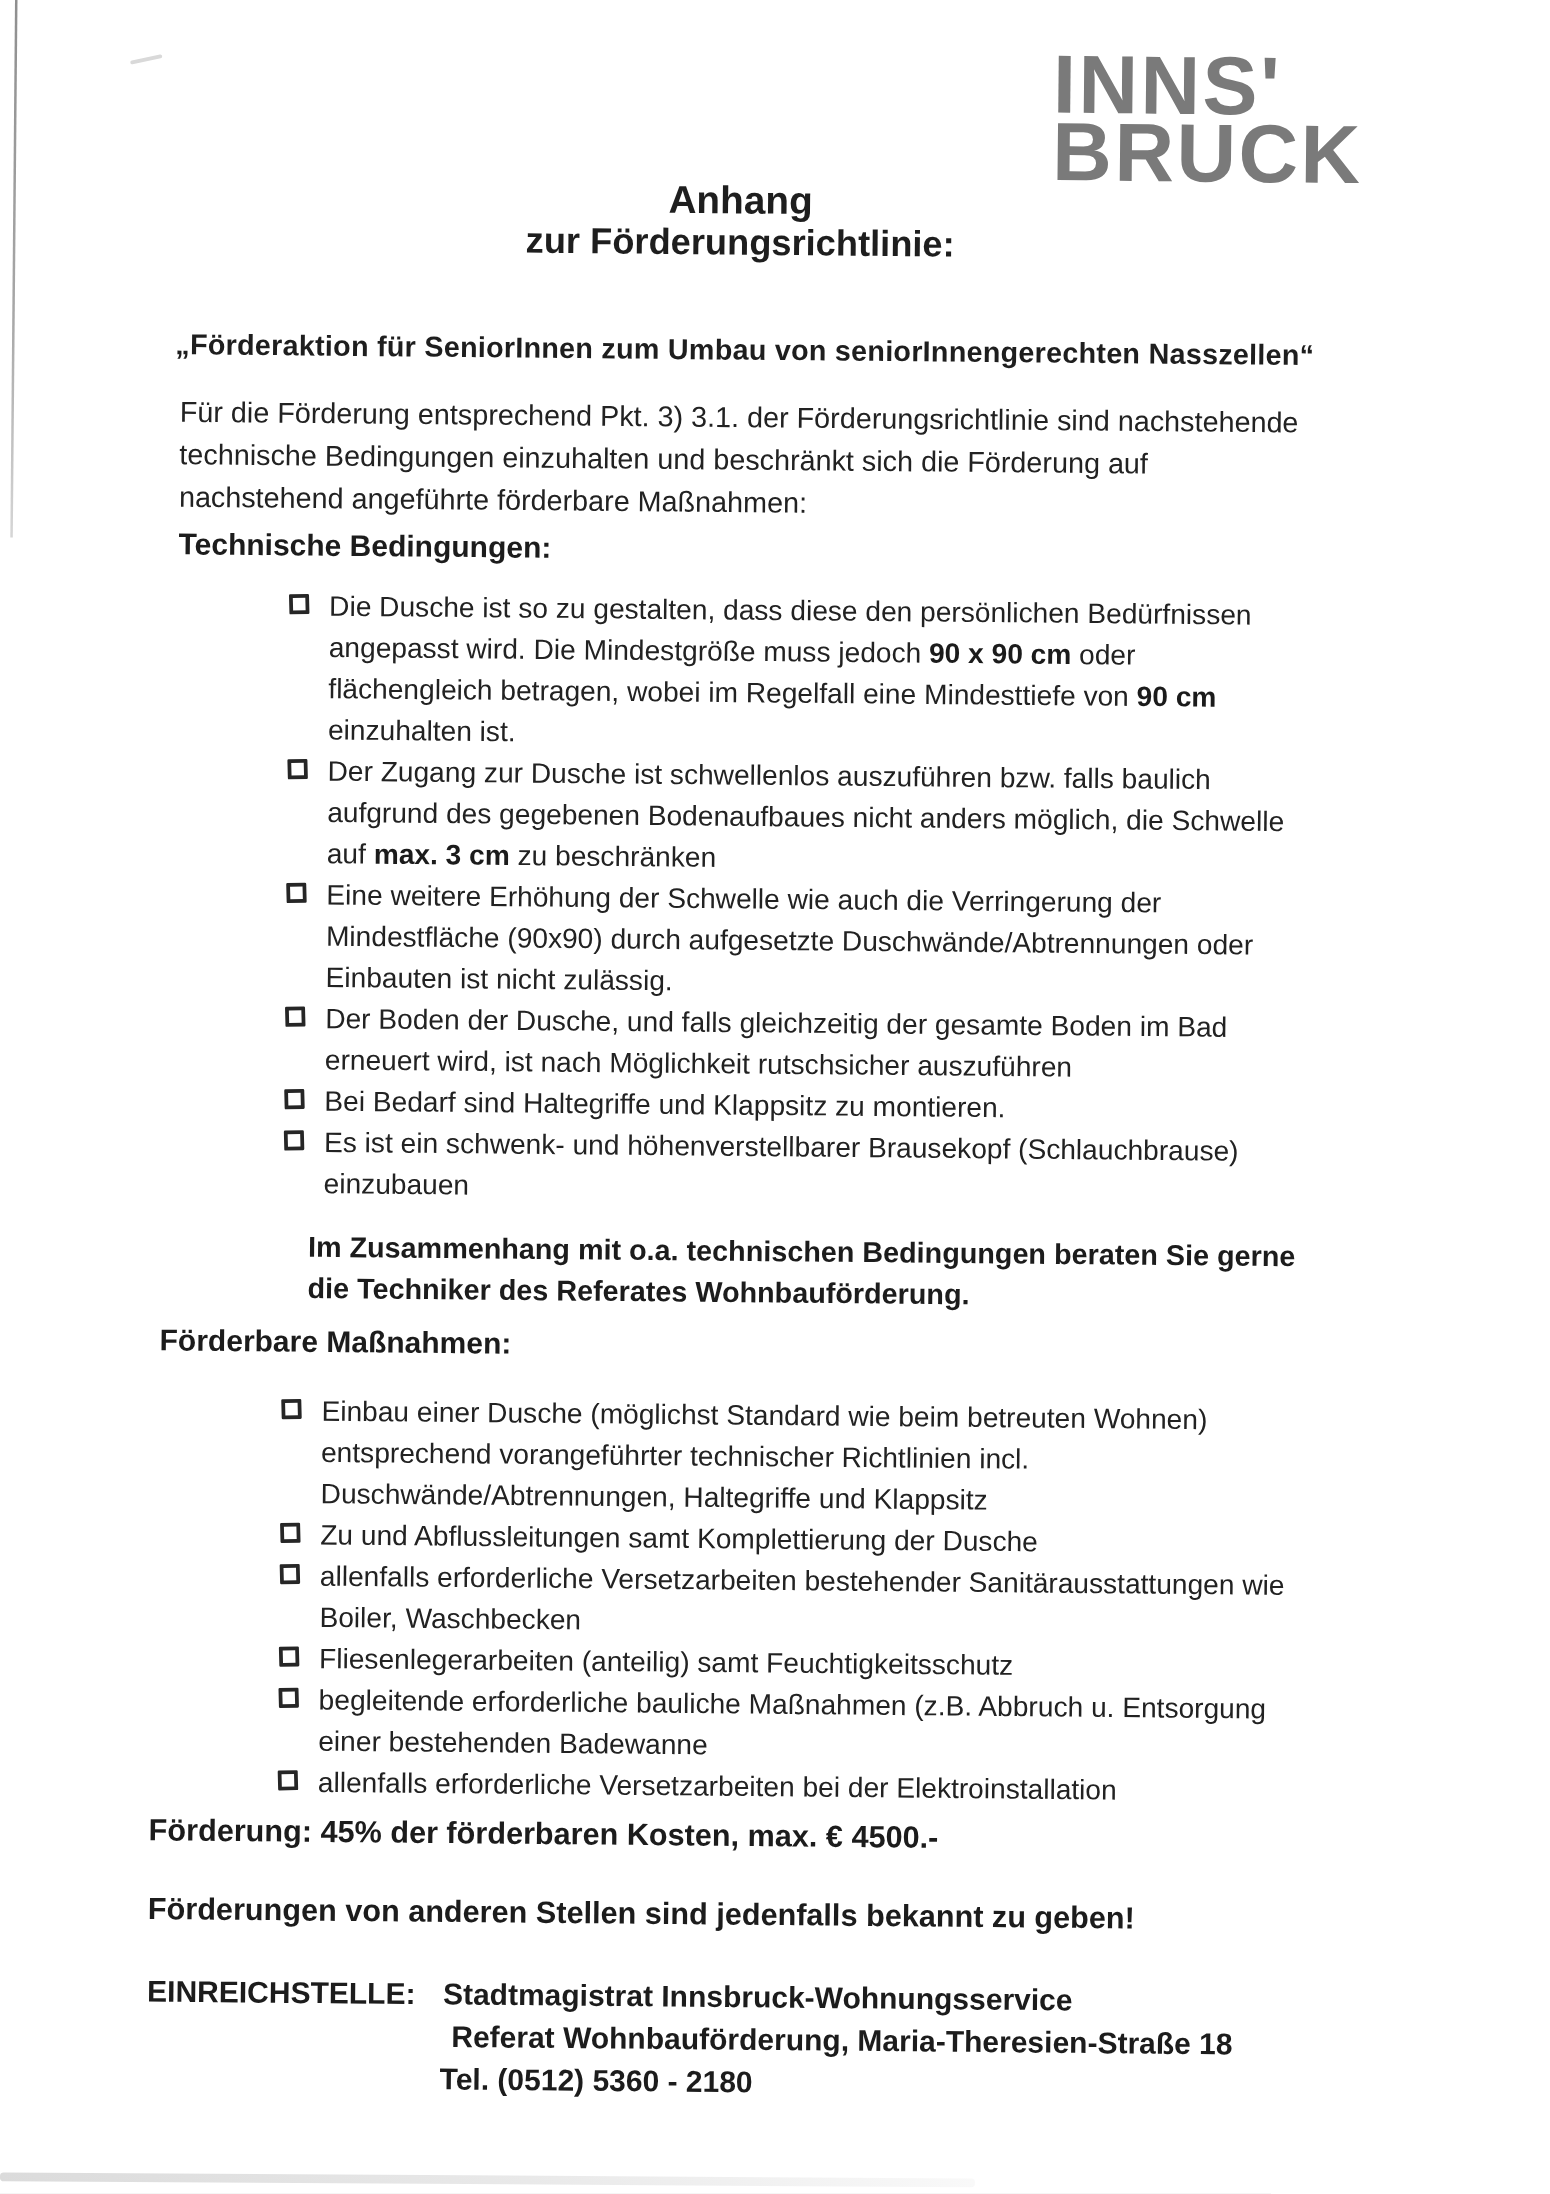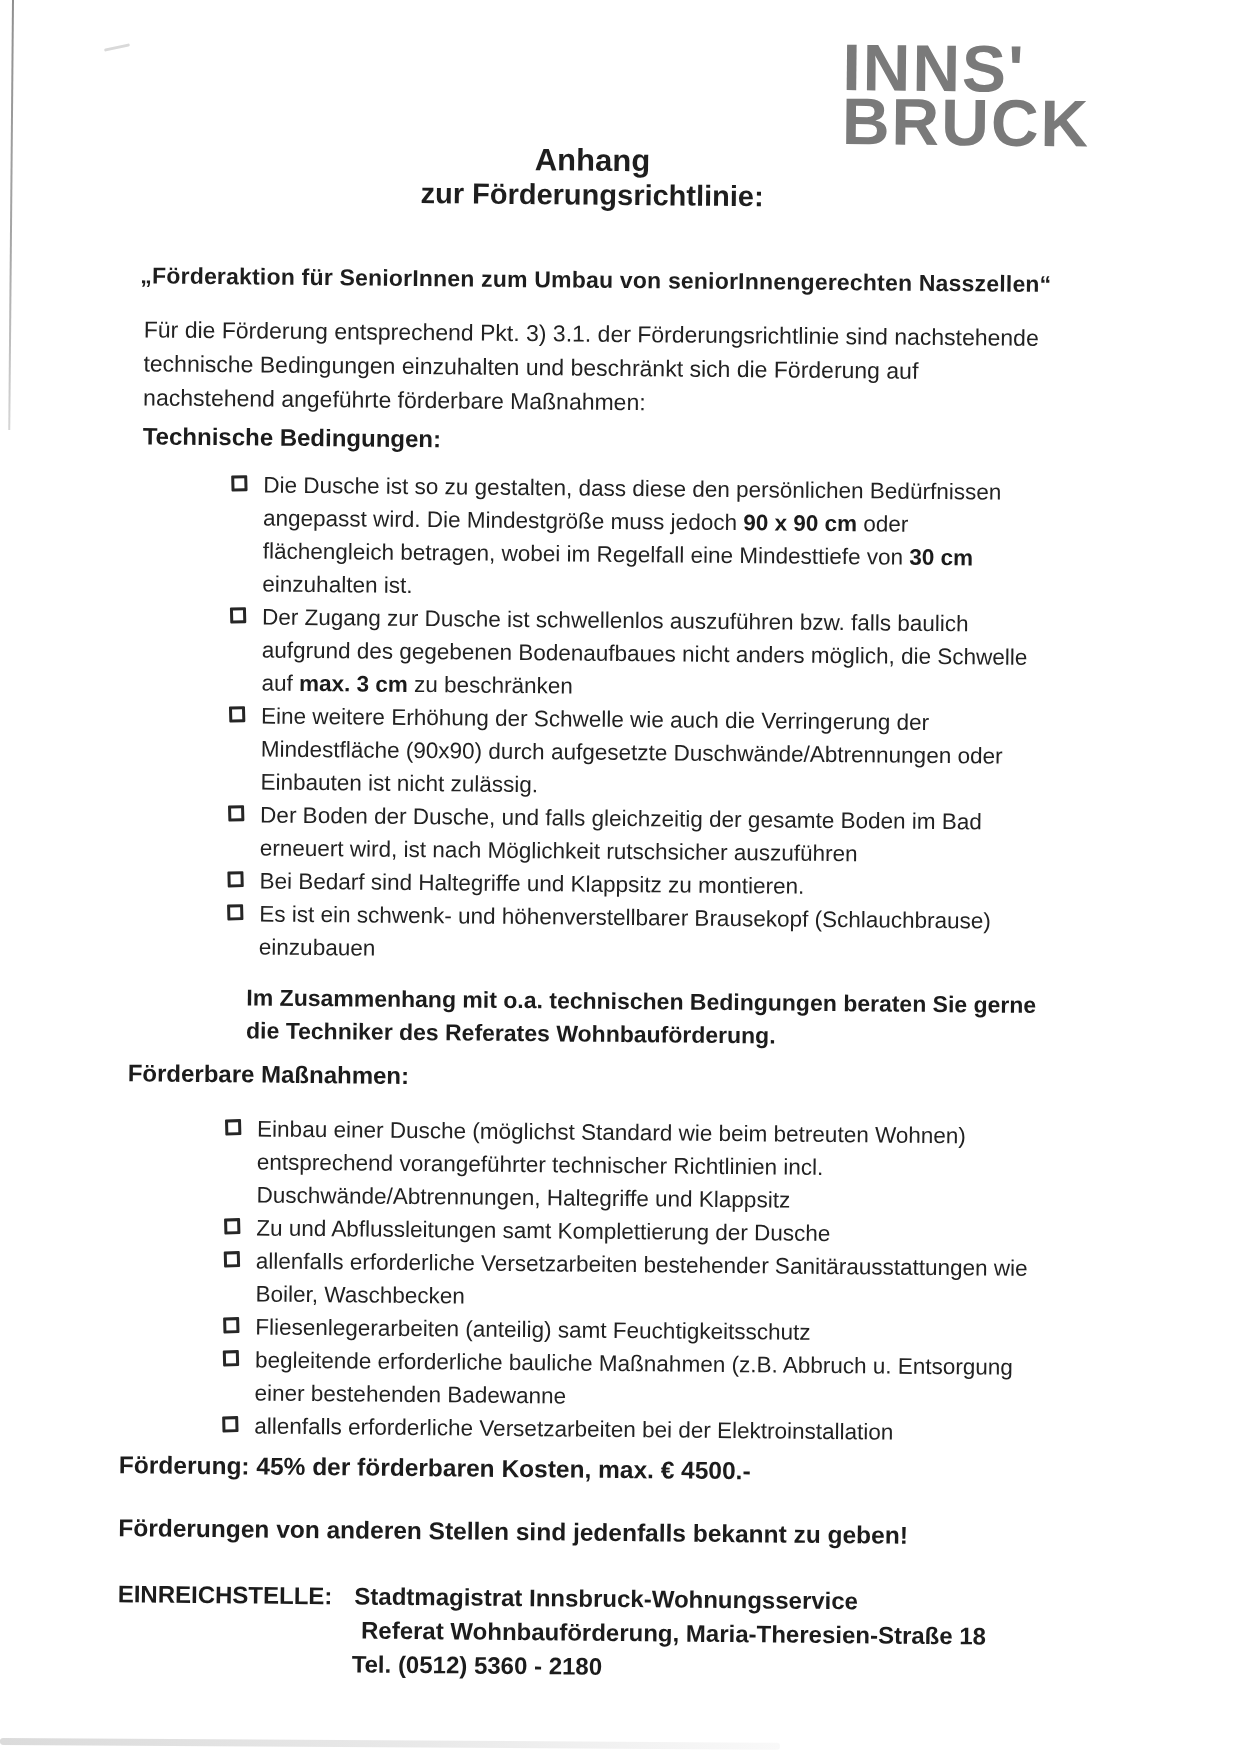--- a/index.html
+++ b/index.html
@@ -122,21 +122,21 @@
 
     <div class="subtitle">„Förderaktion für SeniorInnen zum Umbau von seniorInnengerechten Nasszellen“</div>
 
     <div class="intro">Für die Förderung entsprechend Pkt. 3) 3.1. der Förderungsrichtlinie sind nachstehende technische Bedingungen einzuhalten und beschränkt sich die Förderung auf nachstehend angeführte förderbare Maßnahmen:</div>
 
     <div class="section-heading h-tech">Technische Bedingungen:</div>
 
     <ul class="cbx-list l-tech" id="tech-list">
         <li>
           <span class="cbx"></span>
-          <span class="li-text"><span>Die Dusche ist so zu gestalten, dass diese den persönlichen Bedürfnissen angepasst wird. Die Mindestgröße muss jedoch </span><b>90 x 90 cm</b><span> oder flächengleich betragen, wobei im Regelfall eine Mindesttiefe von </span><b>30 cm</b><span> einzuhalten ist.</span></span>
+          <span class="li-text"><span>Die Dusche ist so zu gestalten, dass diese den persönlichen Bedürfnissen angepasst wird. Die Mindestgröße muss jedoch </span><b>90 x 90 cm</b><span> oder flächengleich betragen, wobei im Regelfall eine Mindesttiefe von </span><b>90 cm</b><span> einzuhalten ist.</span></span>
         </li>
         <li>
           <span class="cbx"></span>
           <span class="li-text"><span>Der Zugang zur Dusche ist schwellenlos auszuführen bzw. falls baulich aufgrund des gegebenen Bodenaufbaues nicht anders möglich, die Schwelle auf </span><b>max. 3 cm</b><span> zu beschränken</span></span>
         </li>
         <li>
           <span class="cbx"></span>
           <span class="li-text"><span>Eine weitere  Erhöhung der Schwelle wie auch die Verringerung der Mindestfläche (90x90) durch aufgesetzte Duschwände/Abtrennungen oder Einbauten ist nicht zulässig.</span></span>
         </li>
         <li>

